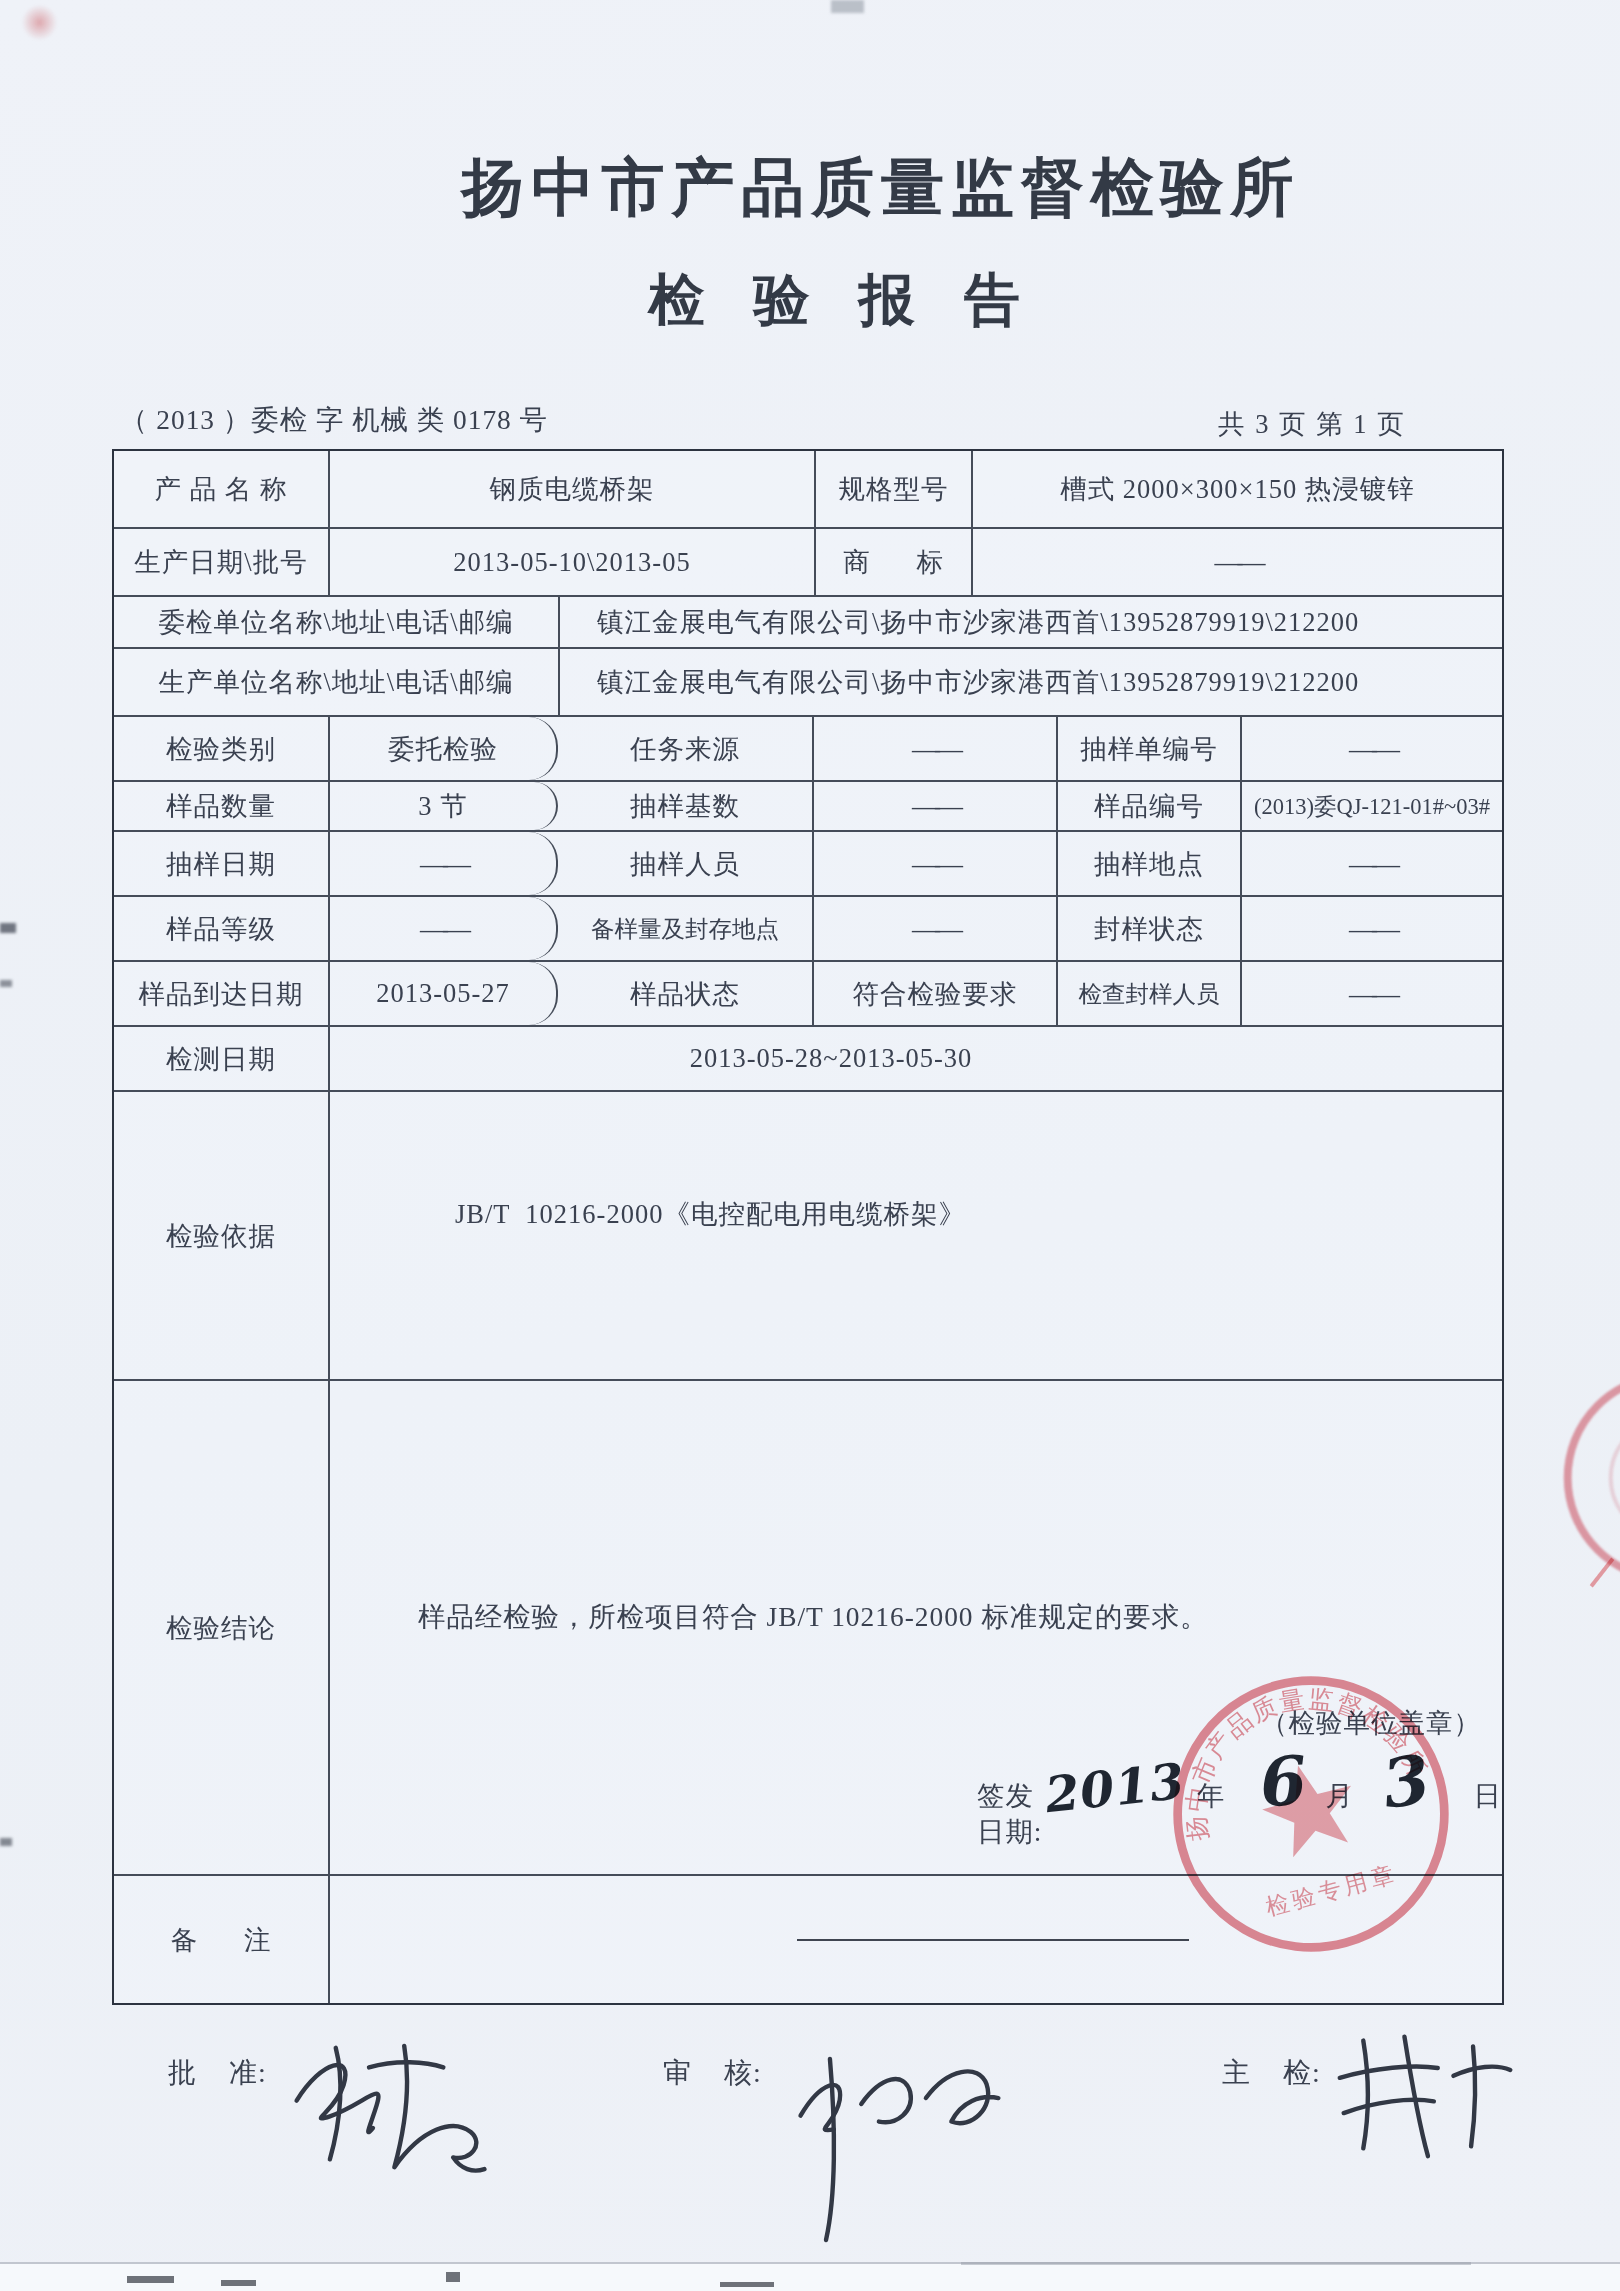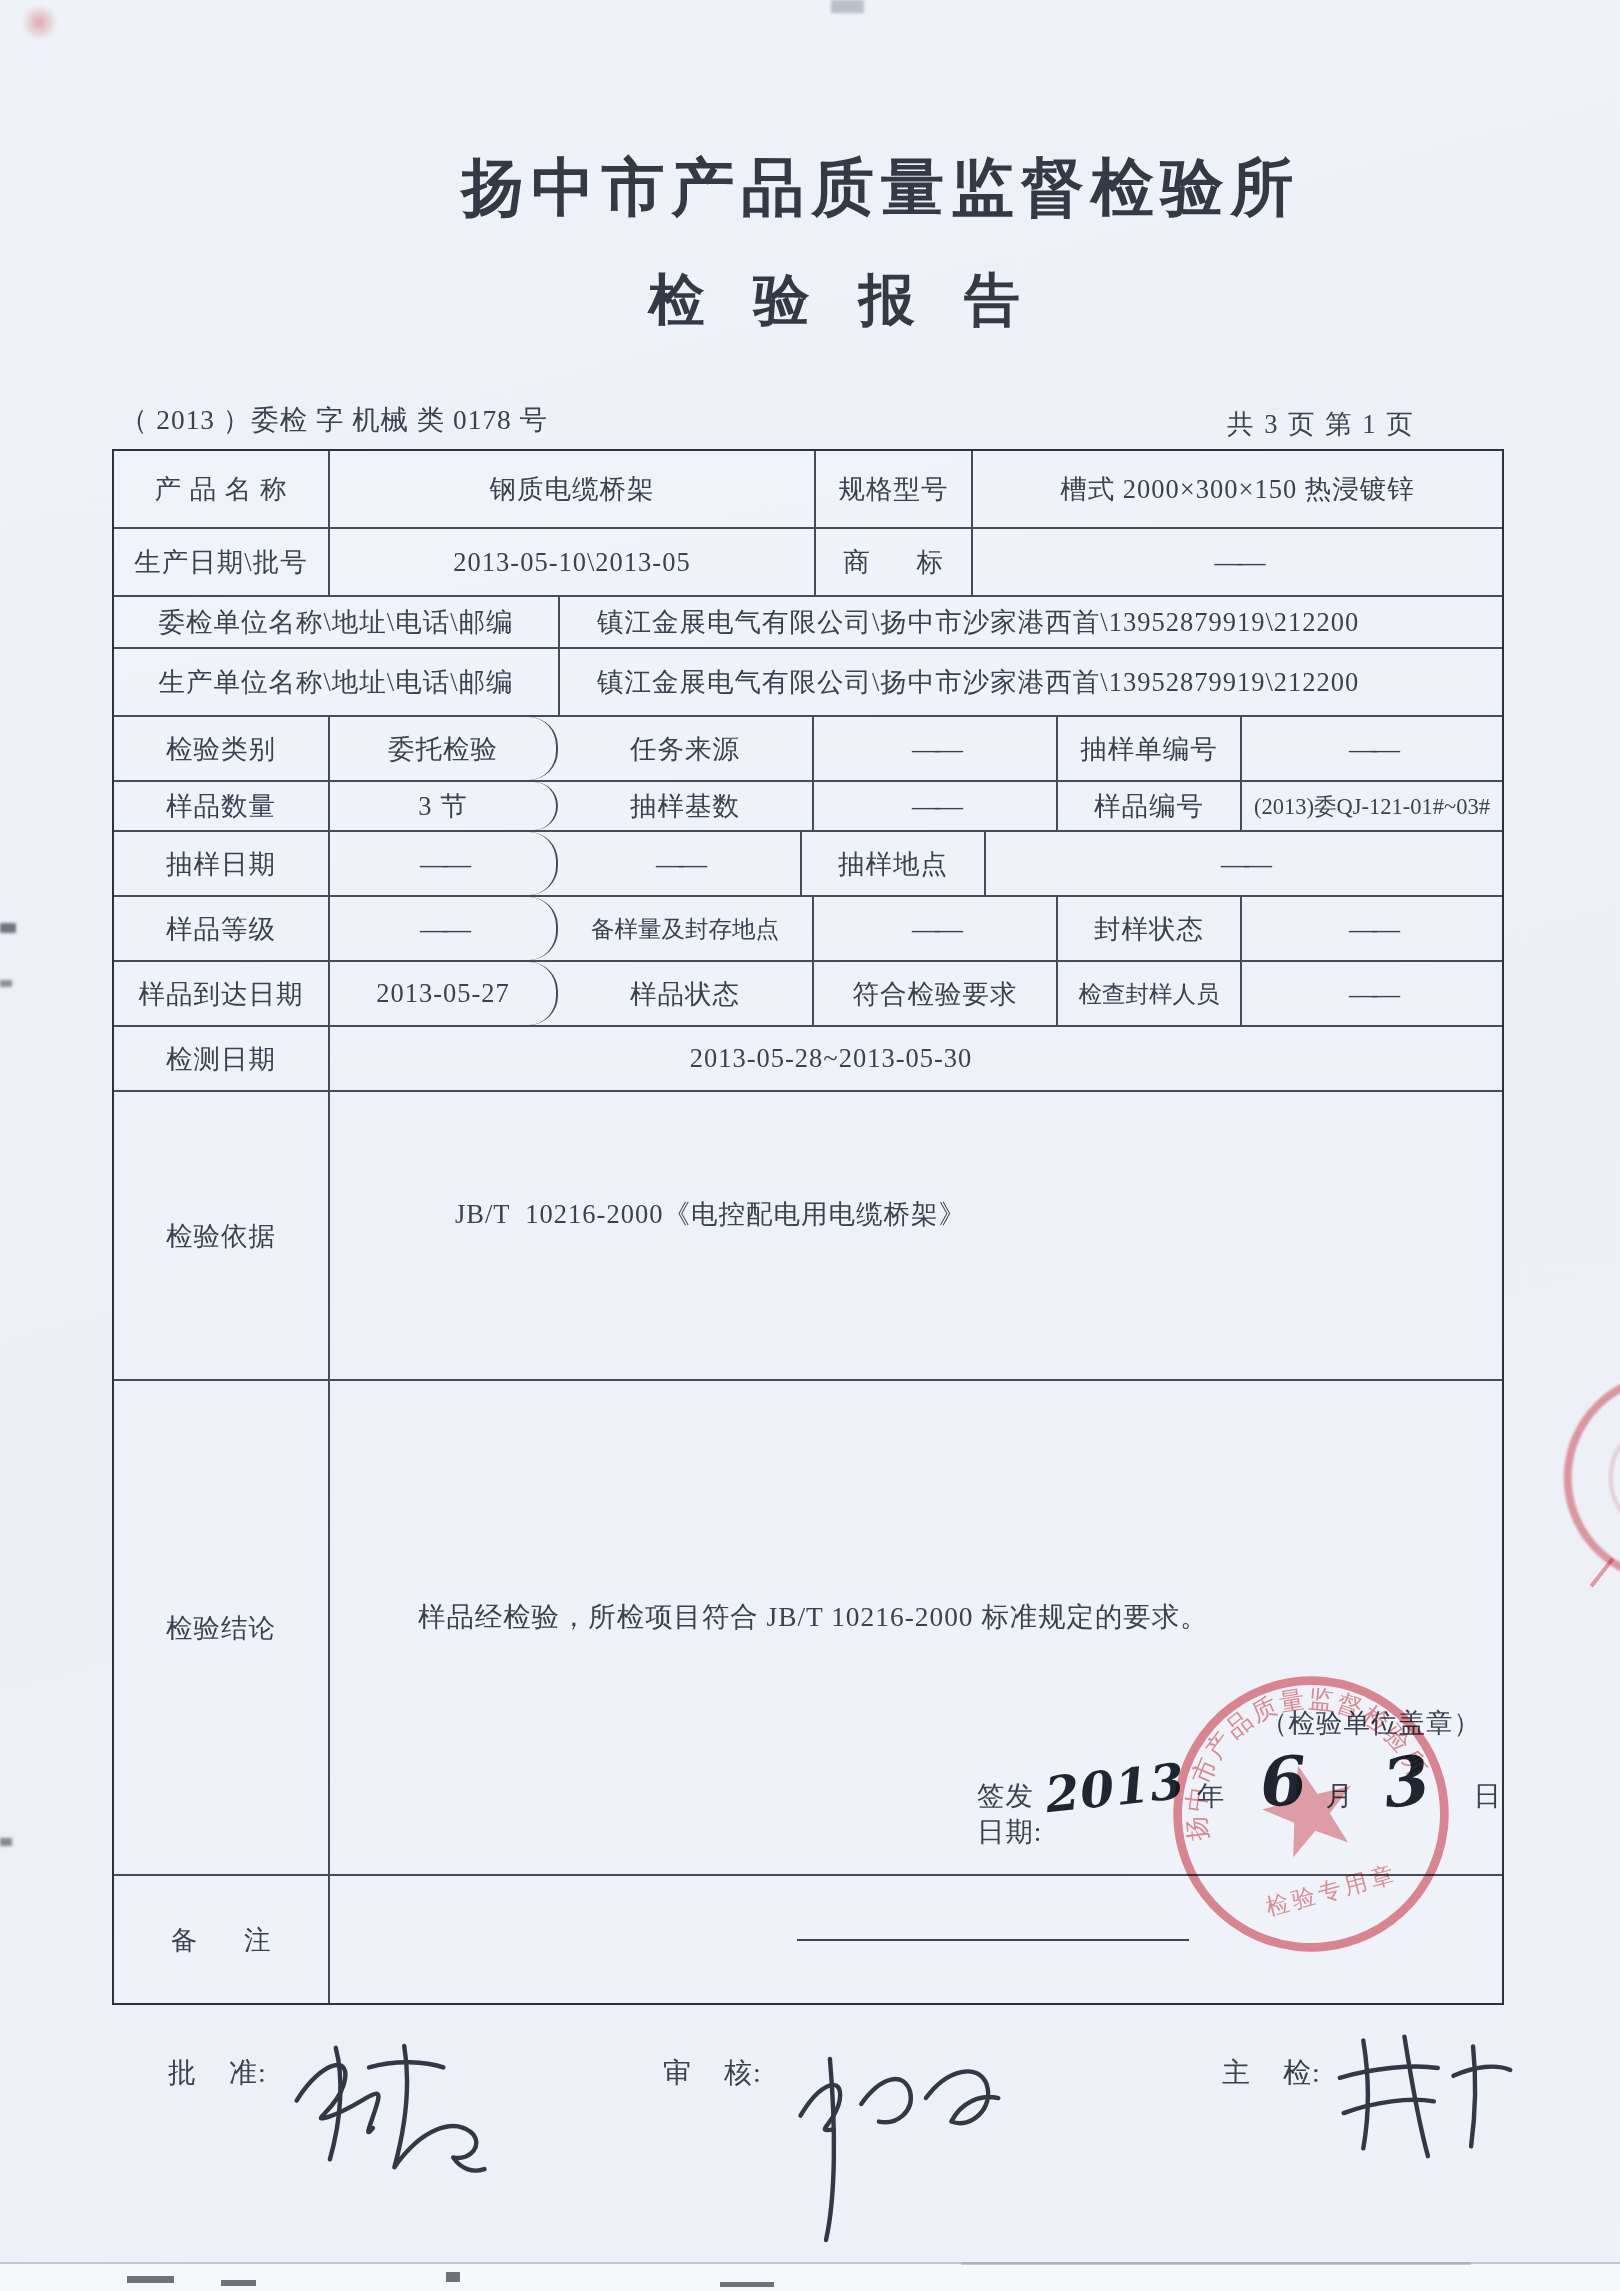--- a/index.html
+++ b/index.html
@@ -21,21 +21,21 @@
     position:absolute;top:145px;left:0;width:100%;text-align:center;
     transform:translateX(71px);
     font-size:63px;font-weight:bold;letter-spacing:6.9px;color:#333a46;
   }
   .subtitle{
     position:absolute;top:263px;left:0;width:100%;text-align:center;
     transform:translateX(33px);
     font-size:56px;font-weight:bold;letter-spacing:17.6px;color:#333a46;
   }
   .ref-left{position:absolute;left:120px;top:402px;font-size:27.4px;letter-spacing:1px;}
-  .ref-right{position:absolute;left:1218px;top:406px;font-size:26.5px;letter-spacing:2px;margin-left:9px;}
+  .ref-right{position:absolute;left:1218px;top:406px;font-size:26.5px;letter-spacing:2px;}
 
   .tbl{
     position:absolute;left:112px;top:449px;width:1392px;height:1556px;
     border:2.9px solid var(--outer);
     display:flex;flex-direction:column;
     background:rgba(244,247,252,0.35);
   }
   .row{display:flex;border-bottom:2px solid var(--line);}
   .row:last-child{border-bottom:none;border-radius:19px;}
   .c{
@@ -162,20 +162,21 @@
       <div class="c k2">3 节</div>
       <div class="c k3">抽样基数</div>
       <div class="c k4 dash">——</div>
       <div class="c k5">样品编号</div>
       <div class="c grow small">(2013)委QJ-121-01#~03#</div>
     </div>
 
     <div class="row" style="height:65px;">
       <div class="c wL">抽样日期</div>
       <div class="c k2 dash">——</div>
+      <div class="c k3">抽样人员</div>
       <div class="c k4 dash">——</div>
       <div class="c k5">抽样地点</div>
       <div class="c grow dash">——</div>
     </div>
 
     <div class="row" style="height:65px;">
       <div class="c wL">样品等级</div>
       <div class="c k2 dash">——</div>
       <div class="c k3 tiny">备样量及封存地点</div>
       <div class="c k4 dash">——</div>

